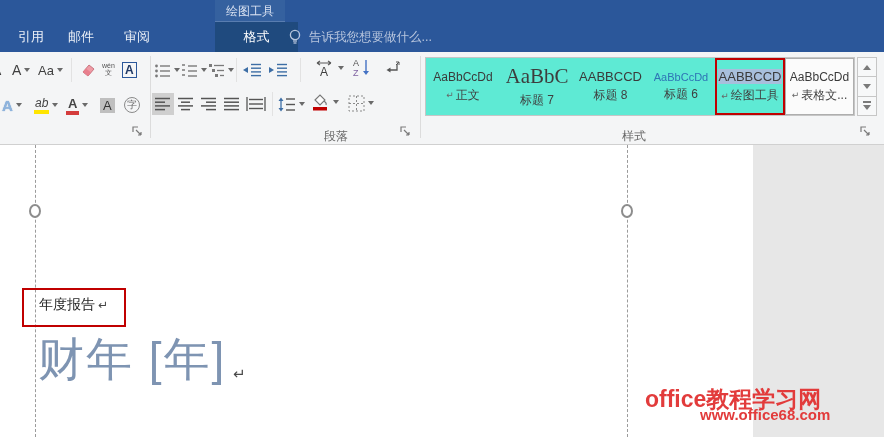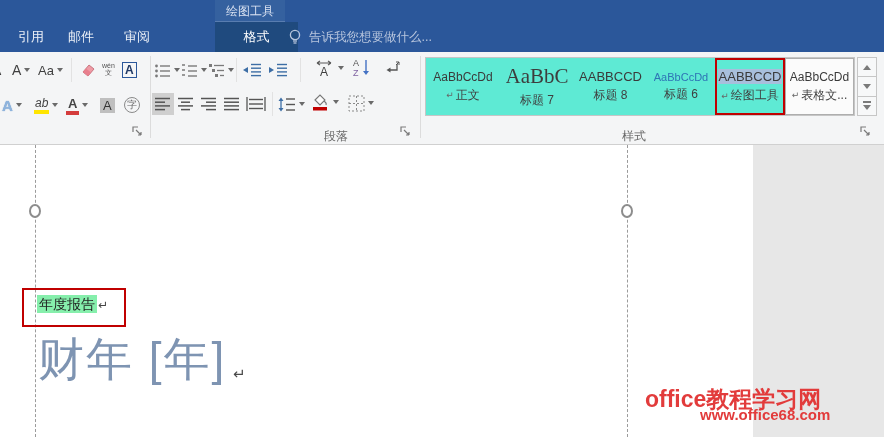--- a/index.html
+++ b/index.html
@@ -67,21 +67,21 @@
   .morebar{width:8px;height:2px;background:#7a7a7a;margin-bottom:2px;}
   
   .docarea{position:absolute;left:0;top:145px;width:884px;height:292px;background:#e7e7e7;}
   .page{position:absolute;left:0;top:0;width:753px;height:292px;background:#ffffff;}
   .tbline{position:absolute;top:0;bottom:0;width:0;border-left:1px dashed #9b9b9b;}
   .handle{position:absolute;width:8px;height:10px;border:2px solid #8d8d8d;border-radius:50%;
           background:#fff;}
   .annotbox{position:absolute;left:22px;top:143px;width:104px;height:39px;
             border:2px solid #c00000;box-sizing:border-box;}
   .subtitle{position:absolute;left:37px;top:151px;font-size:14px;color:#1f1f1f;}
-  .subtitle .hl{background:#86efac;padding:1px 2px;}
+  .subtitle .hl{background:#ffffff;padding:1px 2px;}
   .subtitle .ret{color:#444;font-size:12px;margin-left:1px;}
   .bigtitle{position:absolute;left:38px;top:184px;font-size:46px;letter-spacing:2px;color:#7e94b2;}
   .bigret{position:absolute;left:233px;top:220px;font-size:15px;color:#4a4a4a;}
   .wm1{position:absolute;left:645px;top:239px;font-size:23px;font-weight:bold;color:#e23b3b;white-space:nowrap;}
   .wm2a{position:absolute;left:613px;top:263px;font-size:15px;font-weight:bold;color:#d94444;white-space:nowrap;}
   .wm2b{position:absolute;left:700px;top:261px;font-size:15px;font-weight:bold;color:#e23b3b;white-space:nowrap;}
   svg{display:block;}
 </style>
 </head>
 <body>

